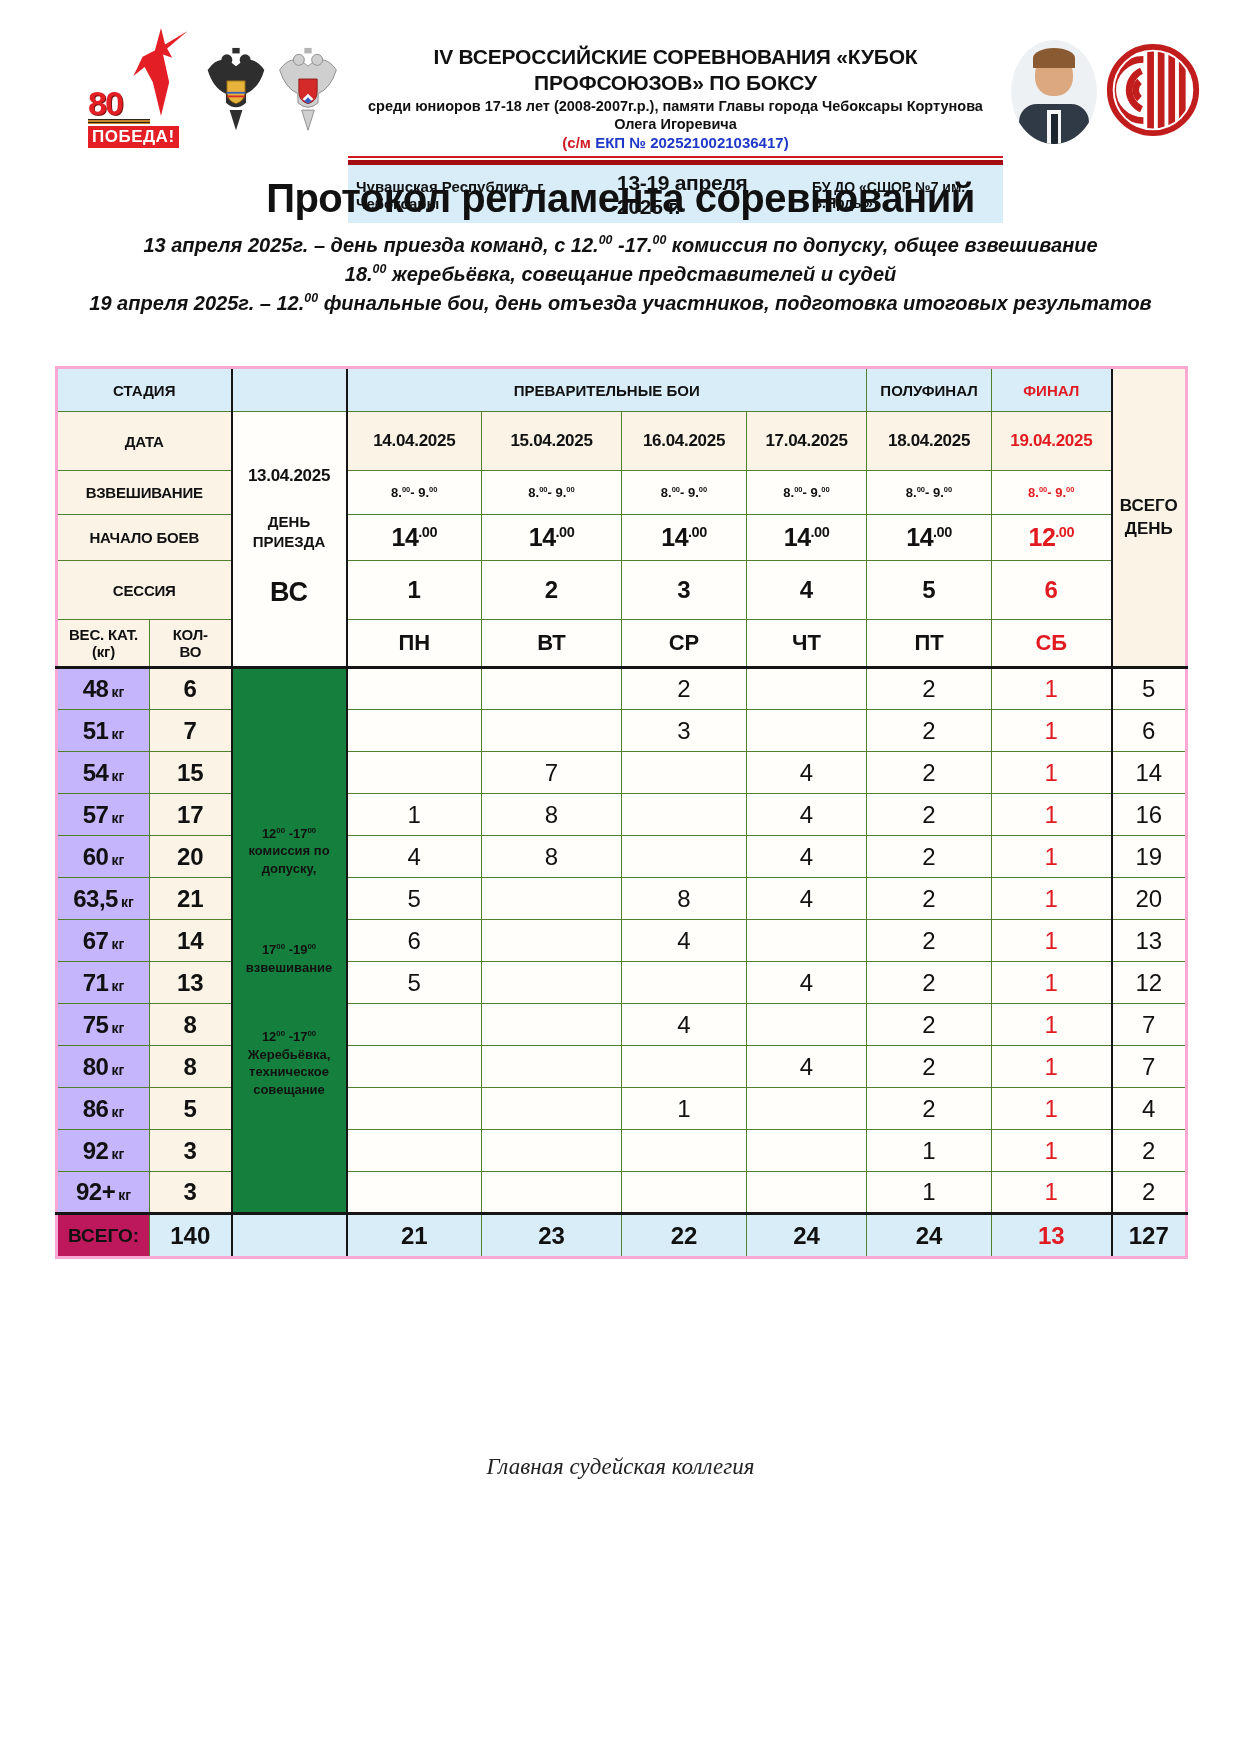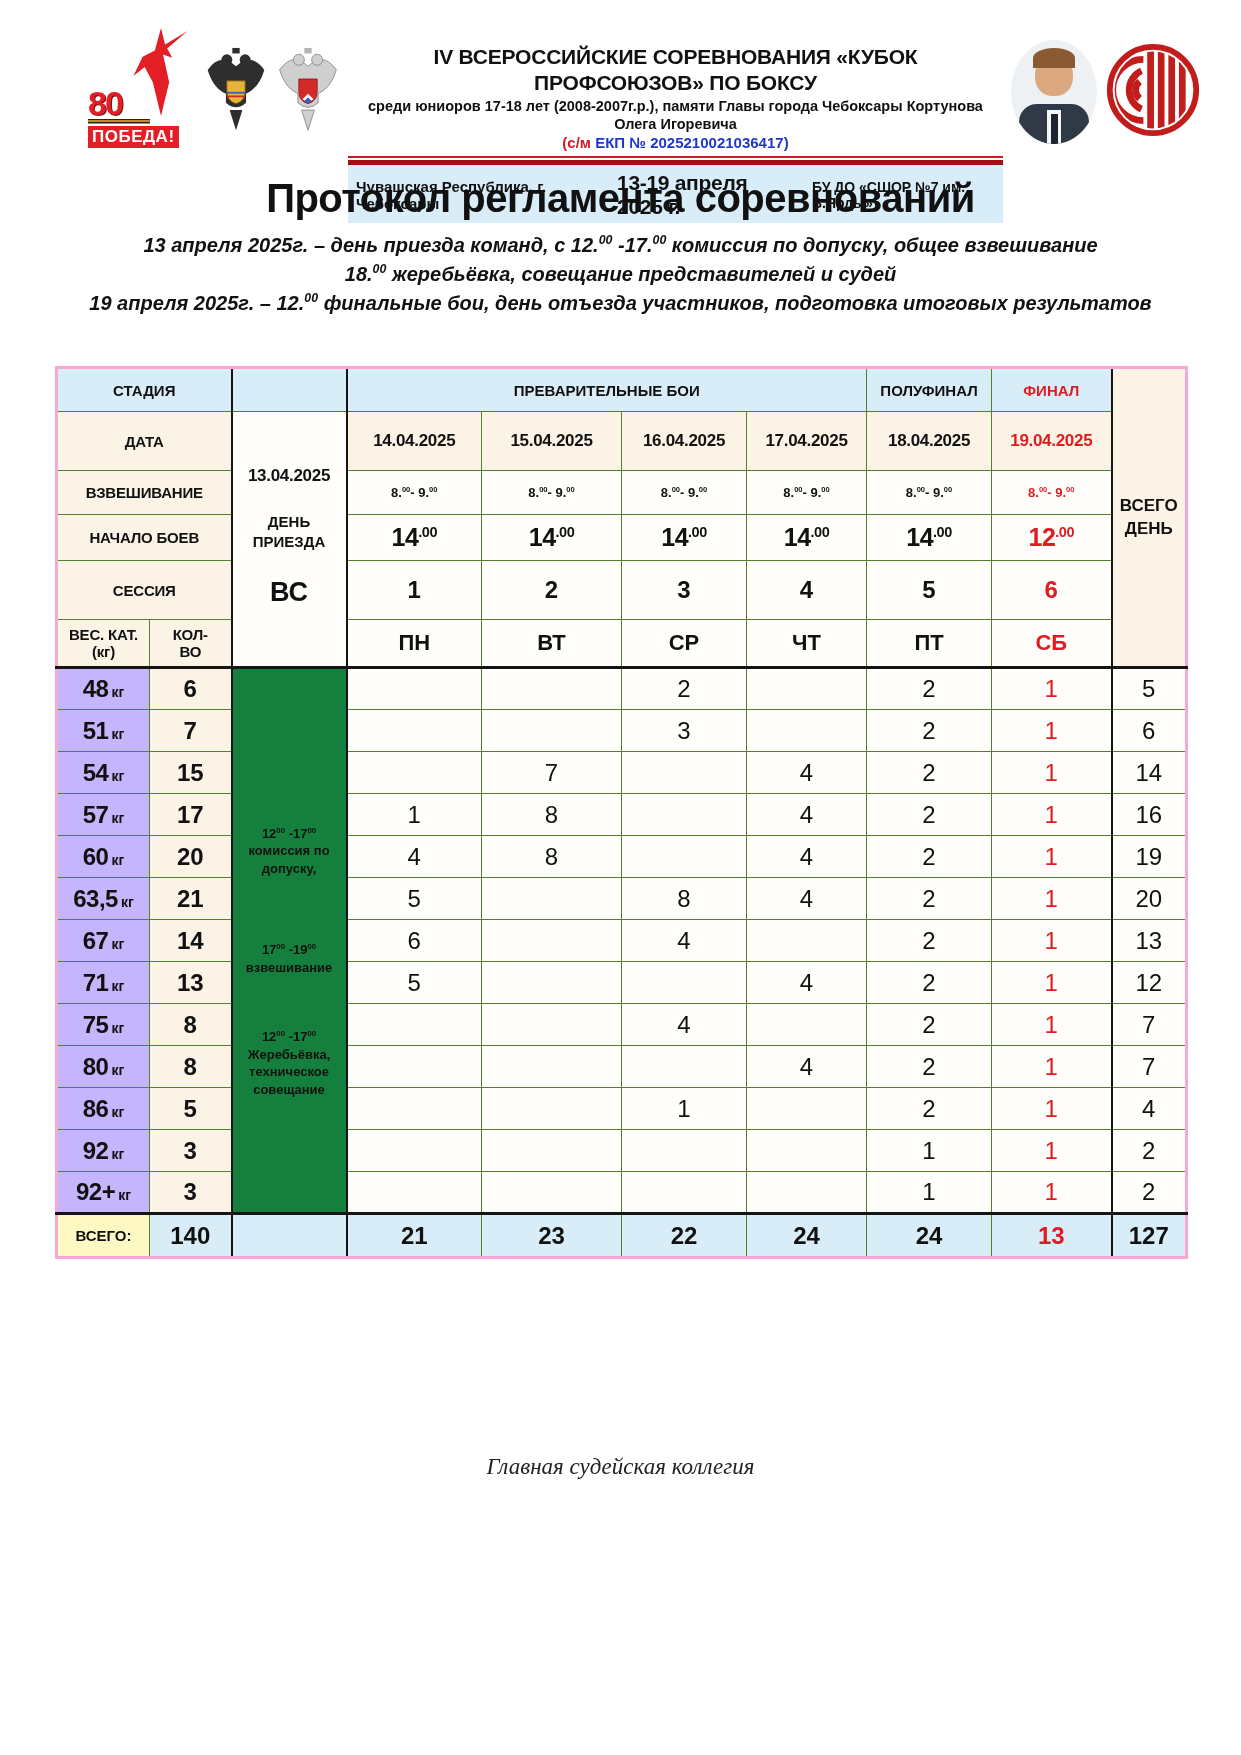--- a/index.html
+++ b/index.html
@@ -69,21 +69,21 @@
   .tot{font-size:24px;font-weight:400;background:#fffefa;}
   .arrival{vertical-align:top;}
   .arr-flex{display:flex;flex-direction:column;justify-content:space-between;height:100%;box-sizing:border-box;padding:4px 0 8px;gap:26px;}
   .arr-date{font-weight:700;font-size:17px;letter-spacing:-0.3px;}
   .arr-mid{font-weight:700;font-size:15px;line-height:1.3;}
   .arr-day{font-weight:700;font-size:27px;}
   .notes{vertical-align:top;background:#15803d;}
   .note{font-size:13px;font-weight:700;line-height:1.35;width:104px;margin:0 auto;}
   .note sup{font-size:60%;}
   .n1{margin-top:42px;}.n2{margin-top:64px;}.n3{margin-top:52px;}
-  .tlr-label{font-size:15px;font-weight:800;background:#fef9c3;}
+  .tlr-label{font-size:19px;font-weight:800;background:#be185d;}
   .tlr-num{font-size:24px;font-weight:700;background:#d9edf8;}
 
   .footer{margin-top:195px;text-align:center;font-family:"Liberation Serif",serif;font-style:italic;font-size:23px;color:#222;}
 </style>
 </head>
 <body>
 <div class="page">
 
 <div class="hdr">
   <div class="logo-victory">

